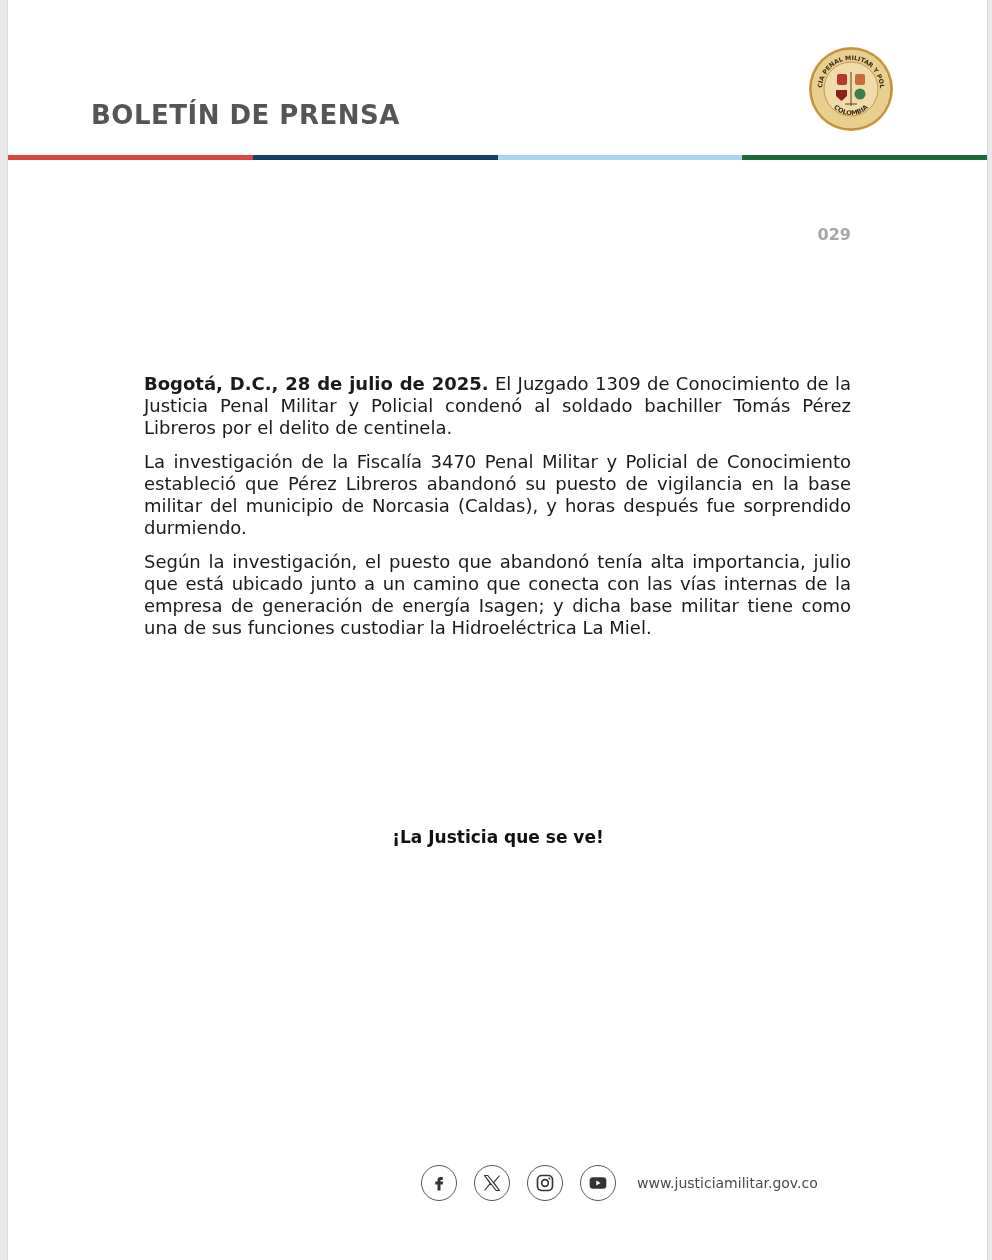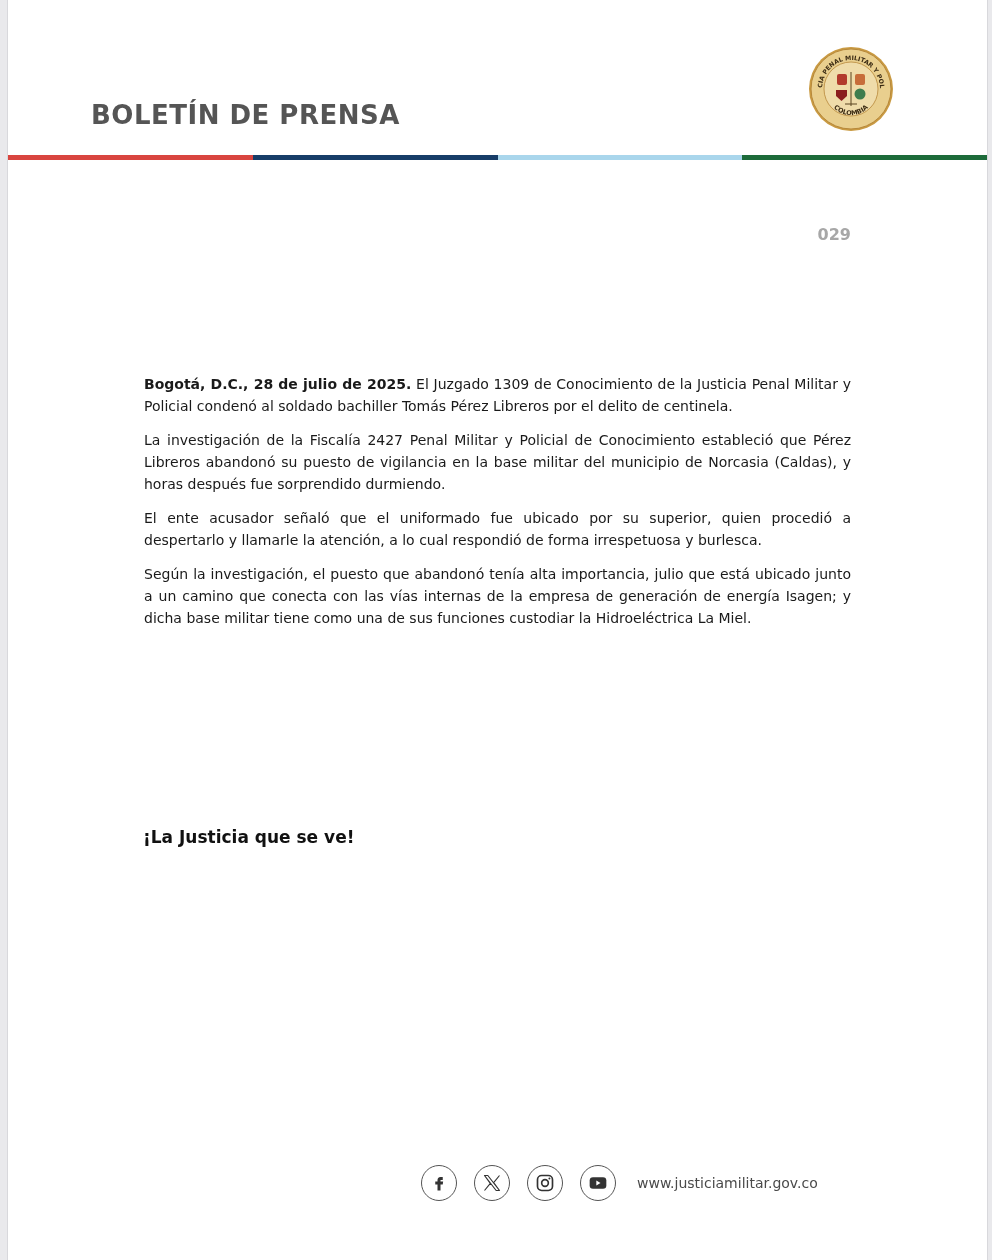--- a/index.html
+++ b/index.html
@@ -29,27 +29,27 @@
     .bulletin-no {
       position: absolute; right: 136px; top: 225px;
       font-size: 16px; font-weight: bold; color: #a7a7a7;
     }
     .headline {
       position: absolute; left: 135px; width: 710px; top: 281px;
       text-align: center; font-weight: bold; font-size: 18.5px; line-height: 24px; color: #111;
     }
     .body-text {
       position: absolute; left: 136px; width: 707px; top: 373px;
-      font-size: 14px; line-height: 22px; color: #1a1a1a; text-align: justify;
+      font-size: 18px; line-height: 22px; color: #1a1a1a; text-align: justify;
     }
     .body-text p { margin: 0 0 12px 0; }
     .body-text .lead { font-weight: bold; }
     .slogan {
       position: absolute; left: 135px; width: 710px; top: 827px;
-      font-weight: bold; font-size: 17px; color: #111;
+      text-align: center; font-weight: bold; font-size: 17px; color: #111;
     }
     .footer {
       position: absolute; left: 413px; top: 1165px; display: flex; align-items: center;
     }
     .social {
       width: 36px; height: 36px; border: 1.6px solid #555; border-radius: 50%;
       display: flex; align-items: center; justify-content: center; margin-right: 17px;
       box-sizing: border-box;
     }
     .site-url {
@@ -92,22 +92,21 @@
     <div style="background:#173d68"></div>
     <div style="background:#a9d6ec"></div>
     <div style="background:#1d6b3a"></div>
   </div>
 
   <div class="bulletin-no">029</div>
 
 
   <div class="body-text">
     <p><span class="lead">Bogotá, D.C., 28 de julio de 2025.</span><span> El Juzgado 1309 de Conocimiento de la Justicia Penal Militar y Policial condenó al soldado bachiller Tomás Pérez Libreros por el delito de centinela.</span></p>
-    <p>La investigación de la Fiscalía 2427 Penal Militar y Policial de Conocimiento estableció que Pérez Libreros abandonó su puesto de vigilancia en la base militar del municipio de Norcasia (Caldas), y horas después fue sorprendido durmiendo.</p>
-    <p>El ente acusador señaló que el uniformado fue ubicado por su superior, quien procedió a despertarlo y llamarle la atención, a lo cual respondió de forma irrespetuosa y burlesca.</p>
+    <p>La investigación de la Fiscalía 3470 Penal Militar y Policial de Conocimiento estableció que Pérez Libreros abandonó su puesto de vigilancia en la base militar del municipio de Norcasia (Caldas), y horas después fue sorprendido durmiendo.</p>
     <p>Según la investigación, el puesto que abandonó tenía alta importancia, julio que está ubicado junto a un camino que conecta con las vías internas de la empresa de generación de energía Isagen; y dicha base militar tiene como una de sus funciones custodiar la Hidroeléctrica La Miel.</p>
   </div>
 
   <div class="slogan">¡La Justicia que se ve!</div>
 
   <div class="footer">
     <div class="social">
       <svg width="18" height="18" viewBox="0 0 24 24">
           <path d="M14 8h3V4h-3c-2.8 0-4 1.8-4 4.3V10H7v4h3v8h4v-8h3l.5-4H14V8.5c0-.4.2-.5.5-.5z" fill="#333"></path>
         </svg>

